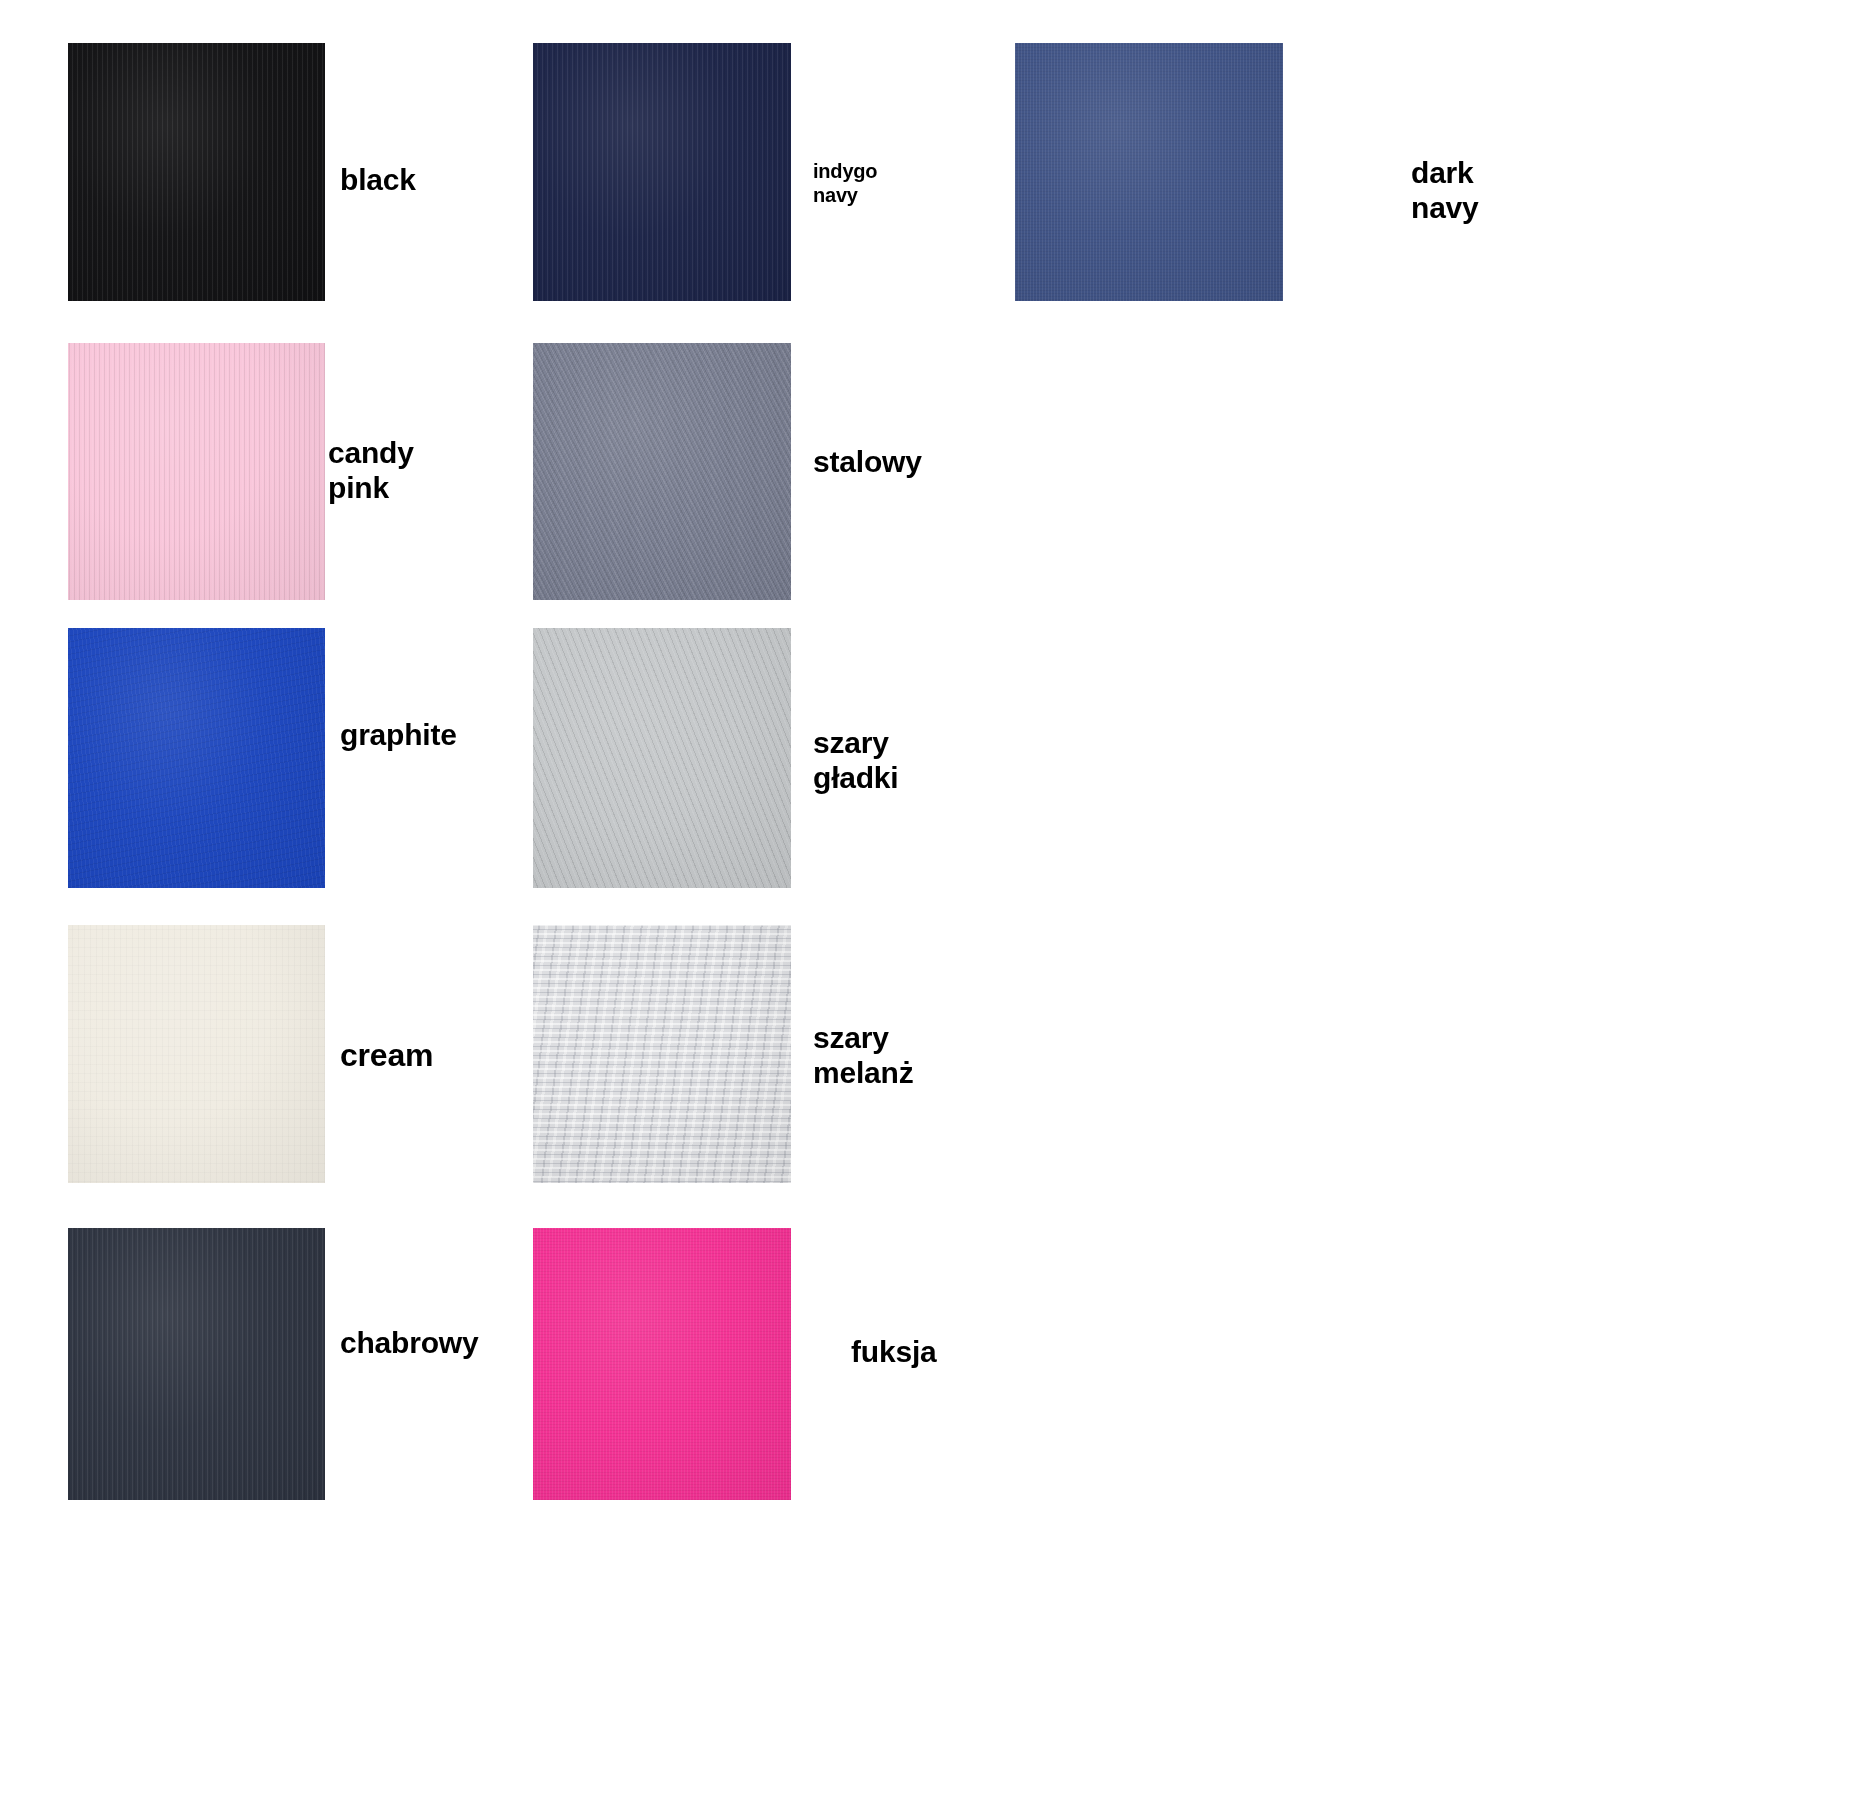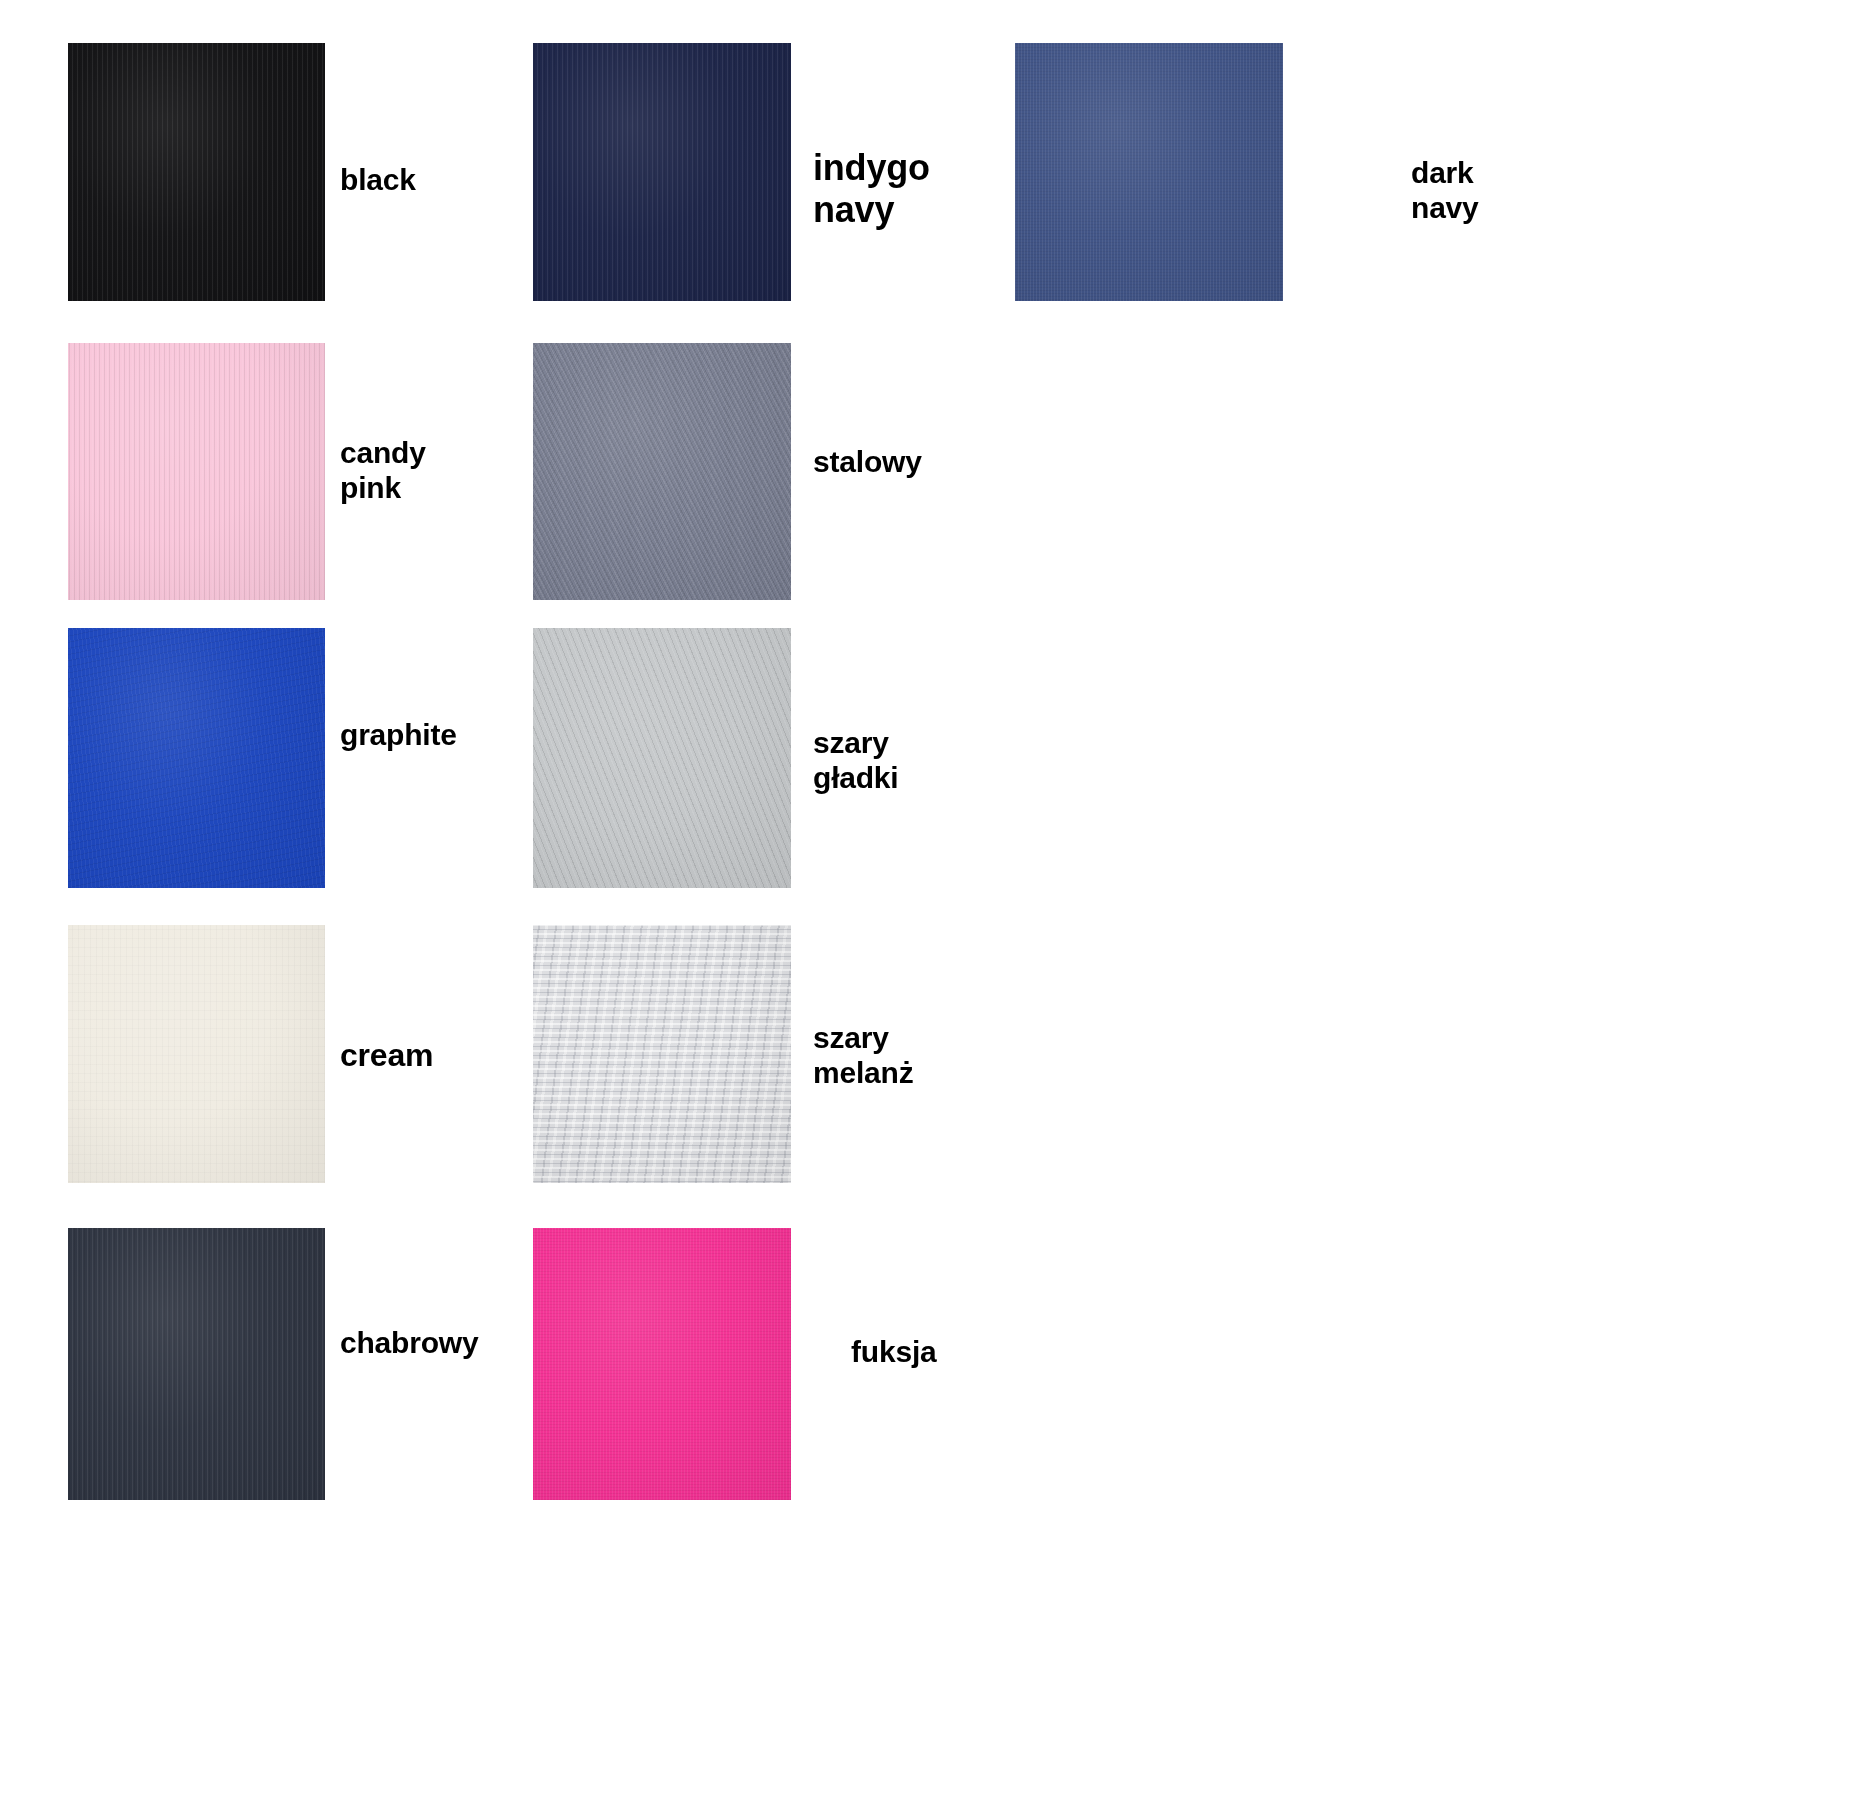--- a/index.html
+++ b/index.html
@@ -180,37 +180,37 @@
         <div class="shade"></div>
       </div>
     </div>
     <div class="swatch-label" style="left: 340px; font-size: 30px; top: 162px;">black</div>
     <div class="swatch-cell" style="left: 533px; top: 43px;">
       <div class="swatch-chip" title="indygo navy" style="width: 258px; height: 258px; background-color: rgb(27, 35, 71);">
         <div class="tex tex-vrib"></div>
         <div class="shade"></div>
       </div>
     </div>
-    <div class="swatch-label" style="left: 813px; font-size: 36px; top: 147px;">indygo
+    <div class="swatch-label" style="left: 813px; font-size: 20px; top: 160px;">indygo
 navy</div>
     <div class="swatch-cell" style="left: 1015px; top: 43px;">
       <div class="swatch-chip" title="dark navy" style="width: 268px; height: 258px; background-color: rgb(62, 82, 133);">
         <div class="tex tex-jersey"></div>
         <div class="shade"></div>
       </div>
     </div>
     <div class="swatch-label" style="left: 1411px; font-size: 30px; top: 155px;">dark
 navy</div>
     <div class="swatch-cell" style="left: 68px; top: 343px;">
       <div class="swatch-chip" title="candy pink" style="width: 257px; height: 257px; background-color: rgb(249, 198, 218);">
         <div class="tex tex-vrib"></div>
         <div class="shade"></div>
       </div>
     </div>
-    <div class="swatch-label" style="left: 340px; font-size: 30px; top: 435px;">candy
+    <div class="swatch-label" style="left: 328px; font-size: 30px; top: 435px;">candy
 pink</div>
     <div class="swatch-cell" style="left: 533px; top: 343px;">
       <div class="swatch-chip" title="stalowy" style="width: 258px; height: 257px; background-color: rgb(122, 127, 146);">
         <div class="tex tex-fleece"></div>
         <div class="shade"></div>
       </div>
     </div>
     <div class="swatch-label" style="left: 813px; font-size: 30px; top: 444px;">stalowy</div>
     <div class="swatch-cell" style="left: 68px; top: 628px;">
       <div class="swatch-chip" title="chabrowy" style="width: 257px; height: 260px; background-color: rgb(27, 69, 189);">

